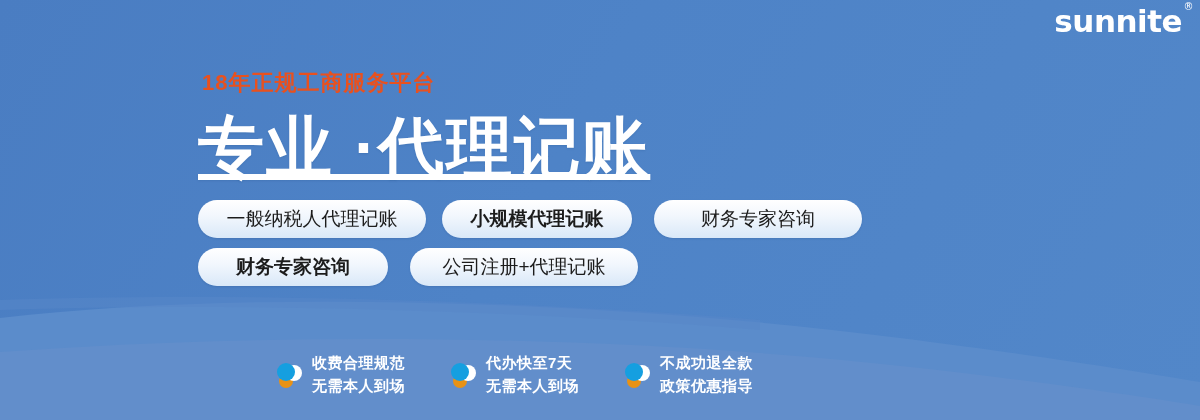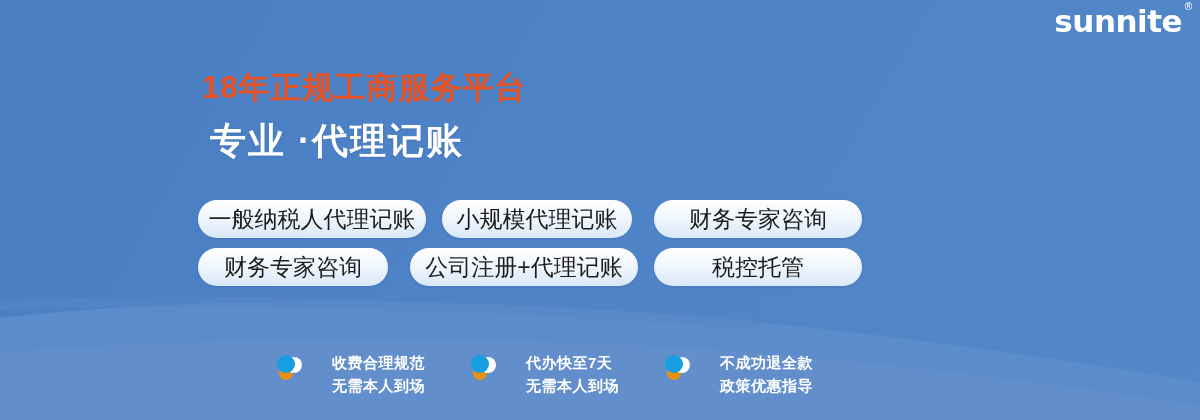--- a/index.html
+++ b/index.html
@@ -64,77 +64,78 @@
   }
 
   
   .headline-block {
     position: absolute;
     left: 198px;
     top: 72px;
   }
   .kicker {
     color: #e8511f;
-    font-size: 31px;
+    font-size: 22px;
     font-weight: 700;
     letter-spacing: 1px;
     line-height: 1;
     margin: 0 0 20px 4px;
   }
   .title {
     color: #ffffff;
-    font-size: 36px;
+    font-size: 66px;
     font-weight: 700;
     letter-spacing: 2px;
     line-height: 1;
-    margin: 12px;
+    margin: 0;
     text-shadow: 0 1px 2px rgba(30,70,130,0.18);
+    text-decoration: underline;
   }
 
   
   .pill-rows {
     position: absolute;
     left: 198px;
     top: 200px;
   }
   .pill-row {
     display: flex;
     align-items: center;
     margin-bottom: 10px;
   }
   .pill-row:last-child { margin-bottom: 0; }
   .pill {
     height: 38px;
     border-radius: 19px;
     background: linear-gradient(180deg, #ffffff 0%, #f2f7fd 42%, #d9e8f8 100%);
     color: #1c1c1c;
-    font-size: 23px;
+    font-size: 19px;
     font-weight: 400;
     display: flex;
     align-items: center;
     justify-content: center;
     box-shadow: 0 1px 2px rgba(20,50,100,0.14);
     white-space: nowrap;
   }
   .pill-col-0 { width: 228px; margin-right: 16px; }
-  .pill-col-1 { width: 190px; margin-right: 22px; }
+  .pill-col-1 { width: 190px; margin-right: 22px; font-weight: bold; }
   .pill-col-2 { width: 208px; }
 
   
   .features {
     position: absolute;
     left: 275px;
     top: 352px;
     display: flex;
     align-items: flex-start;
   }
   .feature {
     display: flex;
+    align-items: center;
     margin-right: 44px;
-    gap: 20px;
   }
   .feature:last-child { margin-right: 0; }
   .feature-icon {
     position: relative;
     width: 28px;
     height: 30px;
     margin-right: 9px;
     flex: 0 0 auto;
   }
   .feature-text {
@@ -175,21 +176,20 @@
 
   <div class="pill-rows">
     <div class="pill-row">
       <div class="pill pill-col-0">一般纳税人代理记账</div>
       <div class="pill pill-col-1">小规模代理记账</div>
       <div class="pill pill-col-2">财务专家咨询</div>
     </div>
     <div class="pill-row">
       <div class="pill pill-col-1">财务专家咨询</div>
       <div class="pill pill-col-0">公司注册+代理记账</div>
-      <div class="pill pill-col-2">税控托管</div>
     </div>
   </div>
 
   <div class="features">
 
     <div class="feature">
       <span class="feature-icon">
         <svg viewBox="0 0 28 30" width="28" height="30">
           <circle cx="11" cy="21" r="7" fill="#e89215"></circle>
           <circle cx="19" cy="13" r="8" fill="#ffffff"></circle>

